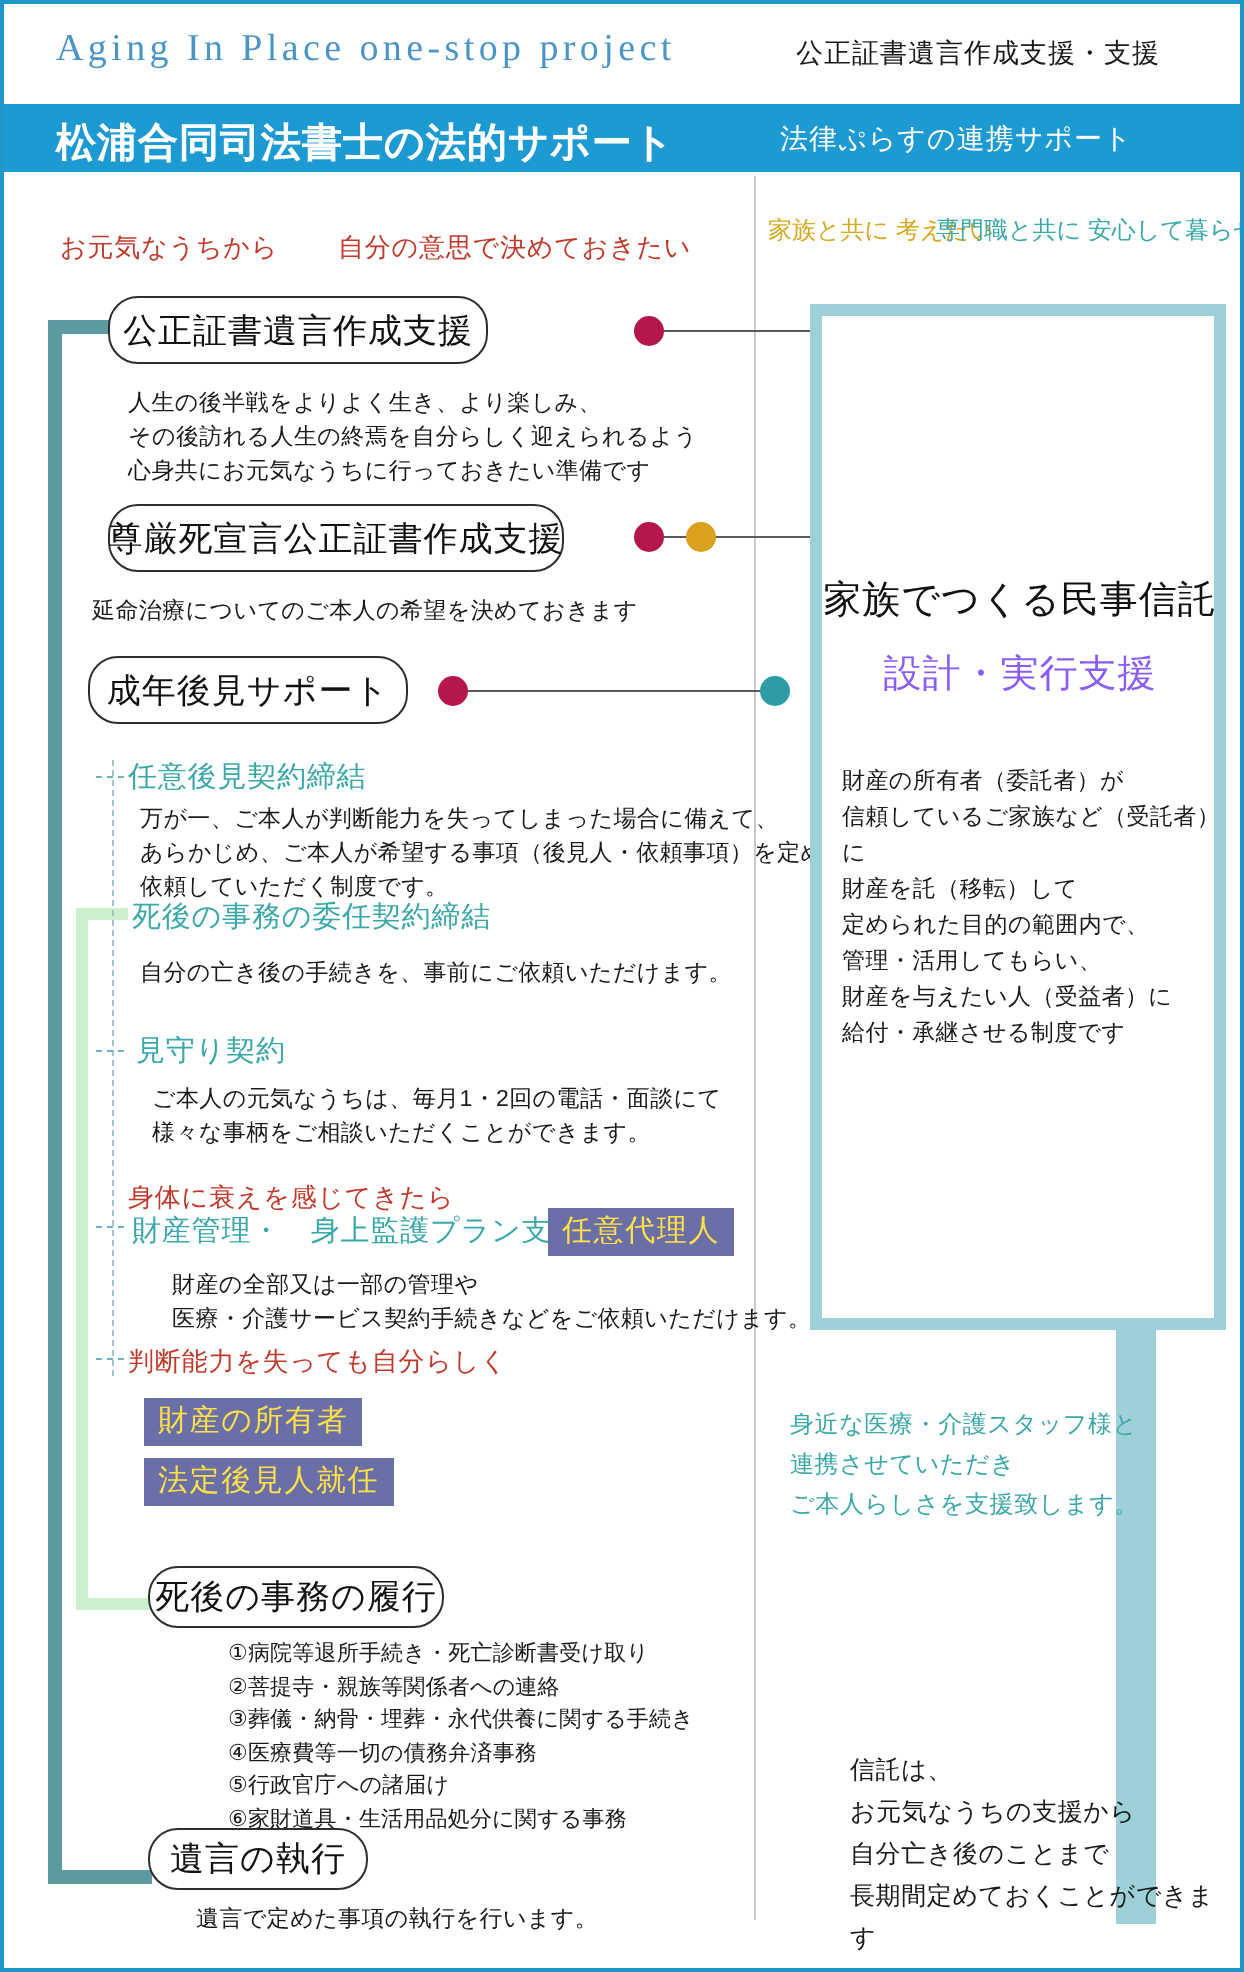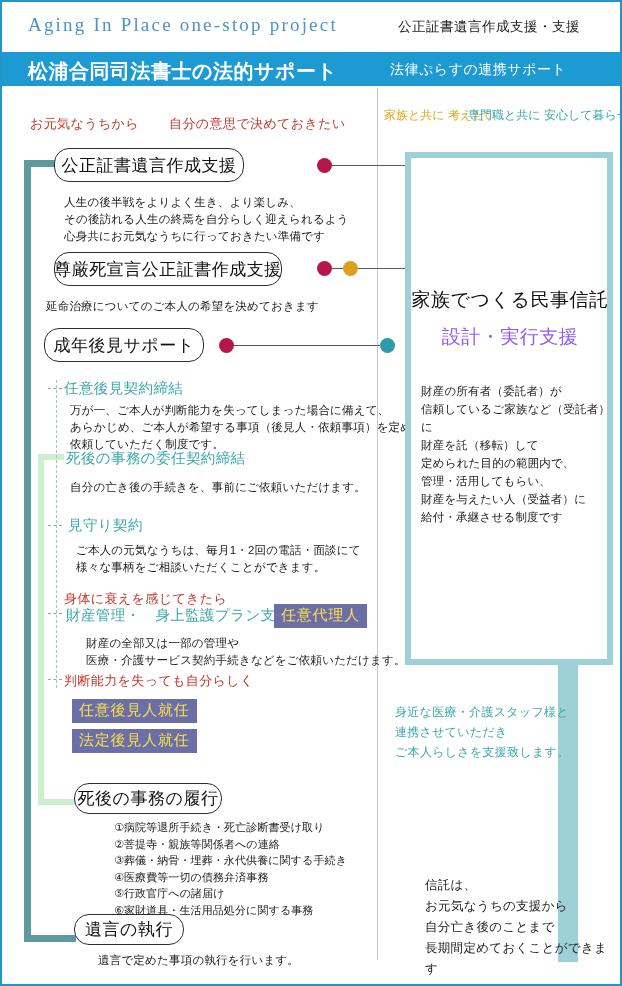--- a/index.html
+++ b/index.html
@@ -284,21 +284,21 @@
   <div class="sub-head-red" style="left:62px; top:588px;">身体に衰えを感じてきたら</div>
 
   <div class="sub-head" style="left:64px; top:604px;">財産管理・　身上監護プラン支援</div>
   <div class="badge" style="left:272px; top:602px;">任意代理人</div>
 
   <div class="para" style="left:84px; top:633px;">財産の全部又は一部の管理や
 医療・介護サービス契約手続きなどをご依頼いただけます。</div>
 
   <div class="sub-head-red" style="left:62px; top:670px;">判断能力を失っても自分らしく</div>
 
-  <div class="badge" style="left:70px; top:697px;">任意後見人就任</div>
+  <div class="badge" style="left:70px; top:697px;">財産の所有者</div>
   <div class="badge" style="left:70px; top:727px;">法定後見人就任</div>
 
   <div class="pill" style="left:72px; top:781px; width:148px; height:31px;">死後の事務の履行</div>
 
   <div class="numlist" style="left:112px; top:817px;">①病院等退所手続き・死亡診断書受け取り
 ②菩提寺・親族等関係者への連絡
 ③葬儀・納骨・埋葬・永代供養に関する手続き
 ④医療費等一切の債務弁済事務
 ⑤行政官庁への諸届け
 ⑥家財道具・生活用品処分に関する事務</div>

